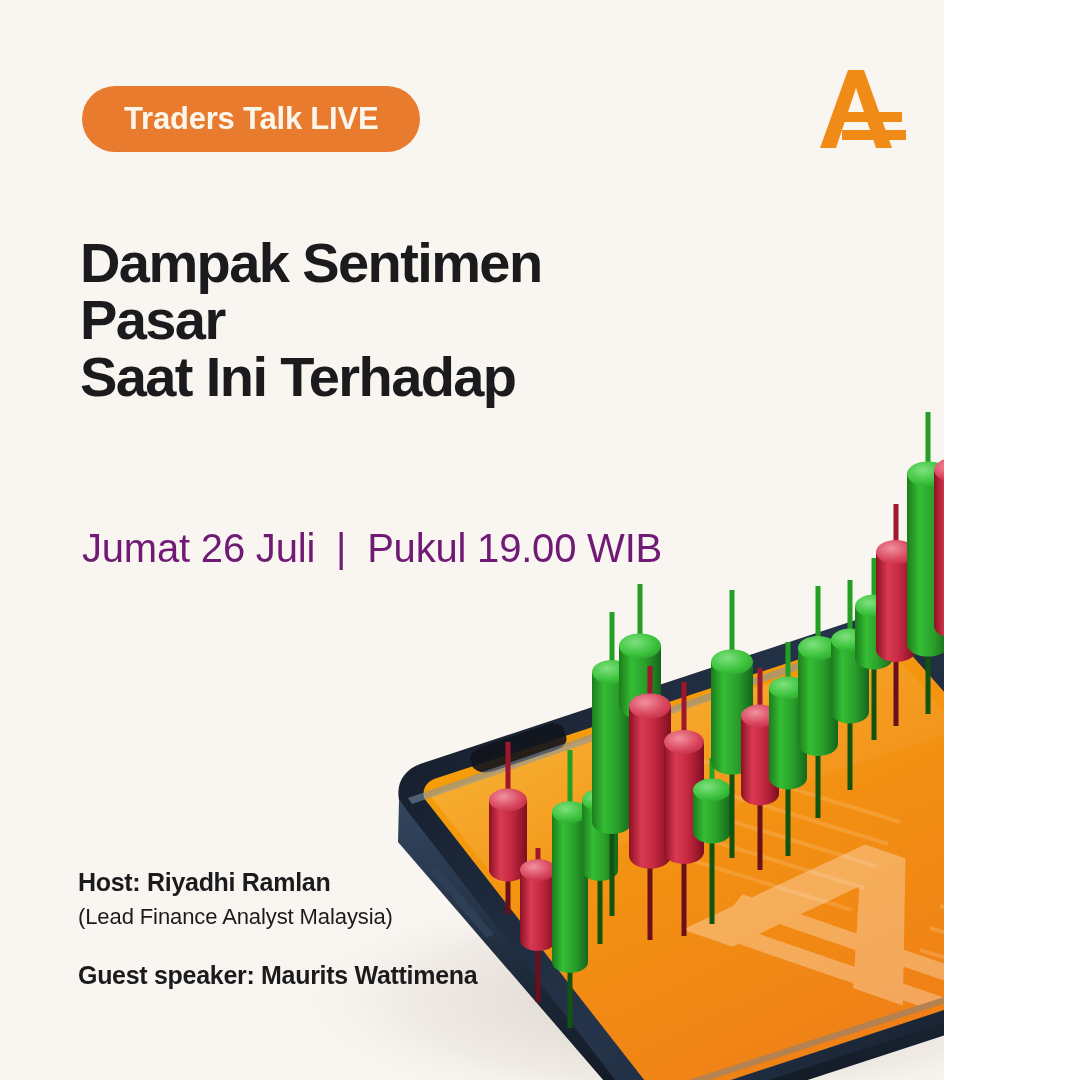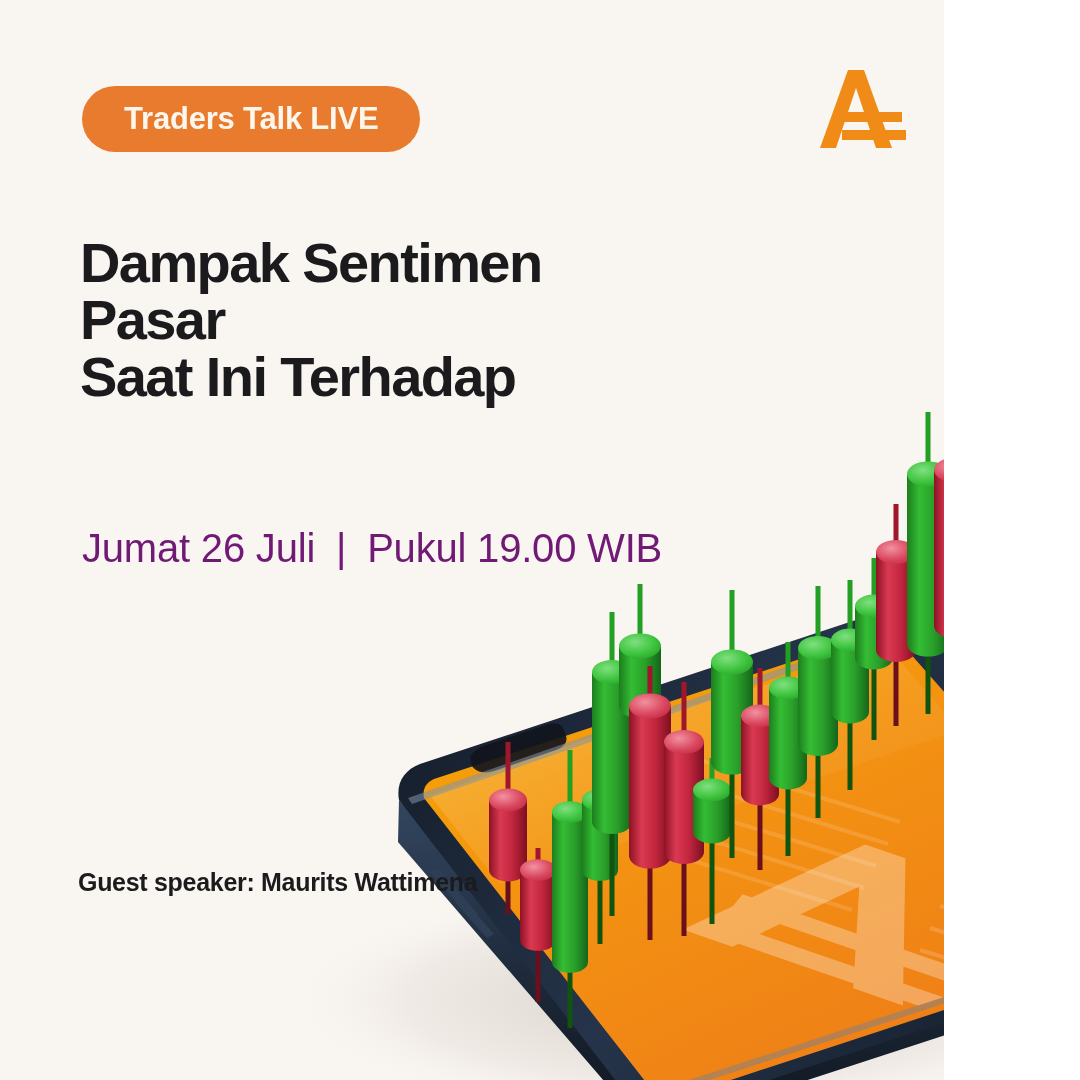--- a/index.html
+++ b/index.html
@@ -393,17 +393,21 @@
     </h1>
 
     <div class="dateline">
       <span>Jumat 26 Juli</span>
       <span class="sep">|</span>
       <span>Pukul 19.00 WIB</span>
     </div>
 
     <div class="credits">
       <div class="credit-block">
+        <div class="credit-name">Host: Riyadhi Ramlan</div>
+        <div class="credit-role">(Lead Finance Analyst Malaysia)</div>
+      </div>
+      <div class="credit-block">
         <div class="credit-name">Guest speaker: Maurits Wattimena</div>
       </div>
     </div>
   </div>
 </div>
 
 </body></html>

